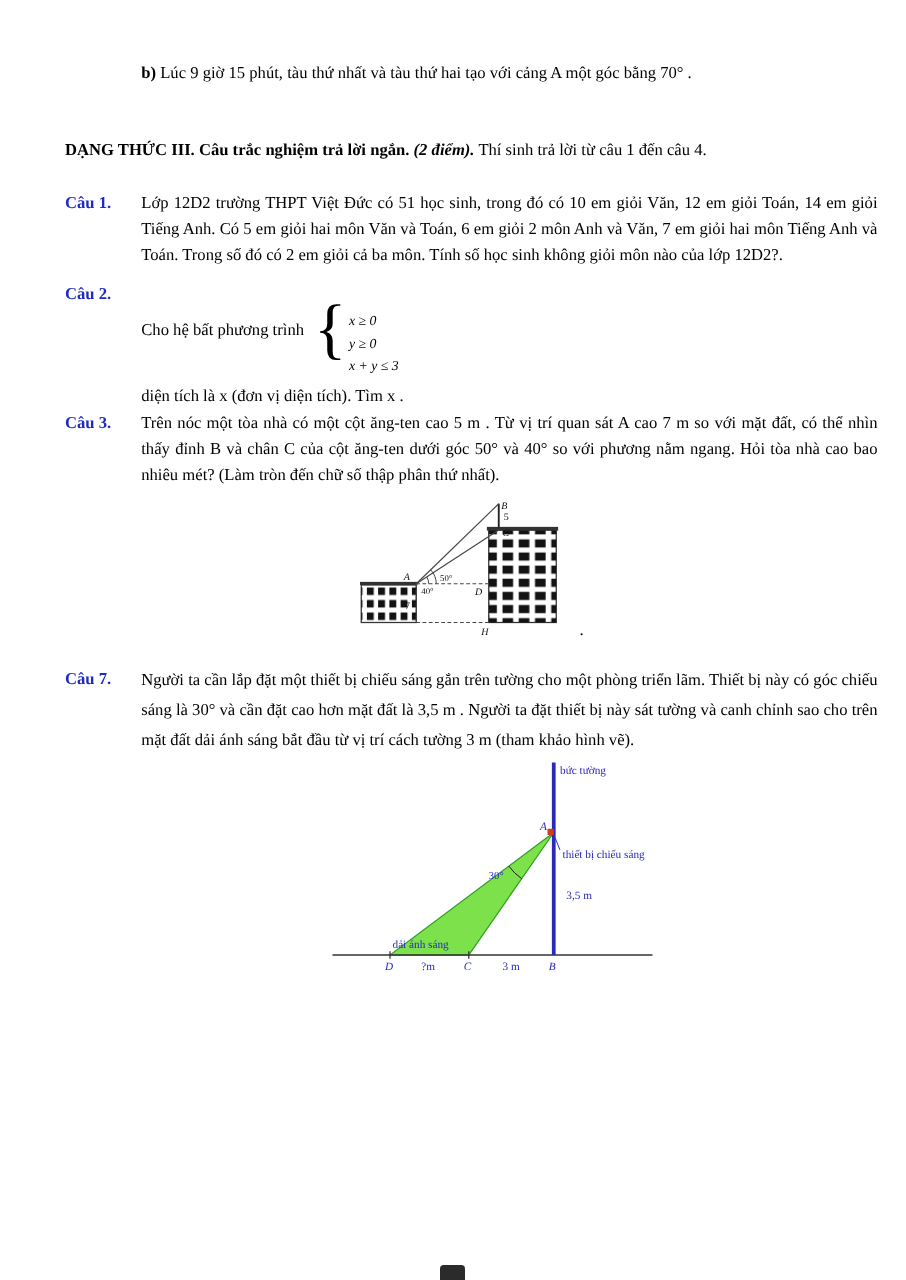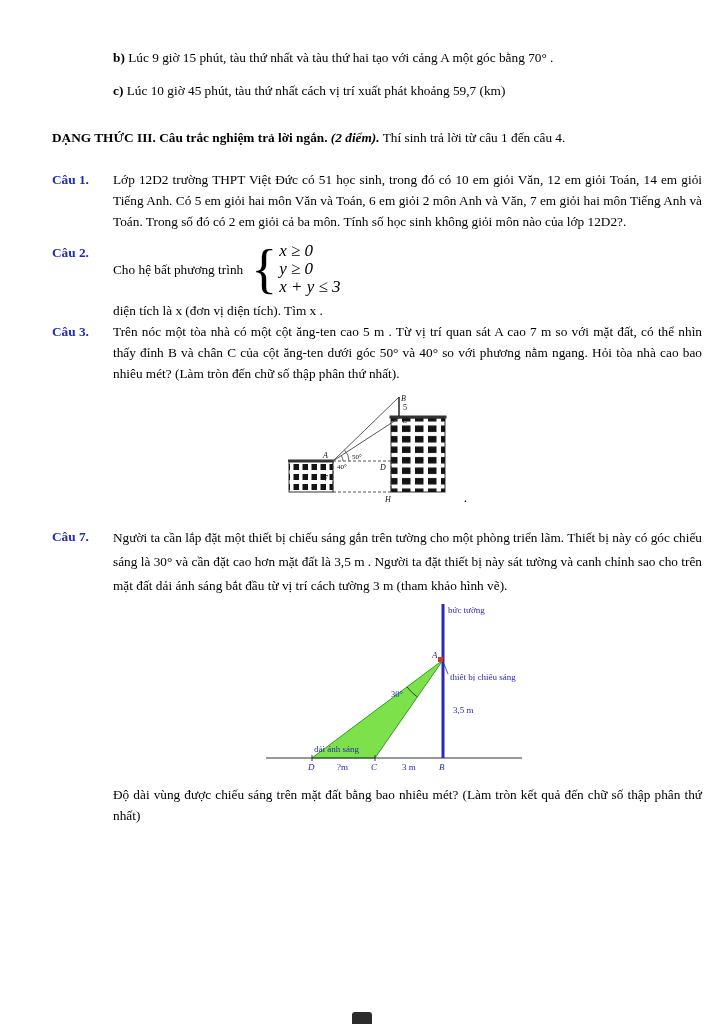--- a/index.html
+++ b/index.html
@@ -9,37 +9,37 @@
     position:relative; overflow:hidden;
     font-family:"Liberation Serif","DejaVu Serif",serif;
     font-size:13.3px; color:#000;
   }
   .page { padding:48px 23px 0 52px; }
 
   .top-items { margin-left:61px; }
   .top-item { line-height:19px; margin-bottom:14px; }
   .item-label { font-weight:bold; }
 
-  .section-heading { margin-top:28px; line-height:19px; }
+  .section-heading { margin-top:43px; line-height:19px; }
   .section-heading .b { font-weight:bold; }
   .section-heading .bi { font-weight:bold; font-style:italic; }
 
   .q { display:flex; align-items:flex-start;justify-content:flex-end; }
   .q-label { flex:0 0 61px; width:61px; font-weight:bold; color:var(--accent-blue,#1e2ac2); line-height:21px; }
   .q-body { flex:1; text-align:justify; line-height:21px; }
   .q1 { margin-top:22px; }
   .q2 { margin-top:10px; }
   .q3 { margin-top:0; }
   .q4 { margin-top:14px; }
   .q4 .q-body p.main { line-height:24px; text-align:justify; }
 
   .q2-row { display:flex; align-items:center; text-align:left; white-space:nowrap; }
   .system { display:flex; align-items:center; margin:0 4px 0 8px; }
   .brace { font-size:54px; line-height:1; font-weight:400; }
-  .sys-lines { display:flex; flex-direction:column; font-style:italic; line-height:18px; padding-left:2px; font-size:17px; }
+  .sys-lines { display:flex; flex-direction:column; font-style:italic; line-height:18px; padding-left:2px; font-size:11px;margin-top:24px; }
   .q2-line2 { margin-top:4px; }
 
   .fig3-wrap { position:relative; width:178px; margin:8px 0 2px 170px; }
   .fig-period { position:absolute; right:-6px; bottom:2px; }
 
   .fig4-wrap { width:272px; margin:2px 0 4px 145px; }
 
   .outro { margin-top:4px; }
 
   svg text { font-family:"Liberation Serif","DejaVu Serif",serif; }
@@ -54,24 +54,20 @@
 </style>
 </head>
 <body>
 
 <div class="page">
 
   <div class="top-items">
     <div class="top-item">
       <span class="item-label">b)</span>
       <span>Lúc 9 giờ 15 phút, tàu thứ nhất và tàu thứ hai tạo với cảng A một góc bằng 70° .</span>
-    </div>
-    <div class="top-item">
-      <span class="item-label">c)</span>
-      <span>Lúc 10 giờ 45 phút, tàu thứ nhất cách vị trí xuất phát khoảng 59,7 (km)</span>
     </div>
   </div>
 
   <p class="section-heading">
     <span class="b">DẠNG THỨC III. Câu trắc nghiệm trả lời ngắn.</span>
     <span class="bi">(2 điểm).</span>
     <span>Thí sinh trả lời từ câu 1 đến câu 4.</span>
   </p>
 
   <div class="q q1">
@@ -166,19 +162,18 @@
           <text x="133" y="97" font-size="8.5" class="fig-blue-text">30°</text>
           <text x="56" y="152" font-size="9" class="fig-blue-text">dải ánh sáng</text>
           <text x="50" y="170" font-size="9" font-style="italic" class="fig-blue-text">D</text>
           <text x="79" y="170" font-size="9" class="fig-blue-text">?m</text>
           <text x="113" y="170" font-size="9" font-style="italic" class="fig-blue-text">C</text>
           <text x="144" y="170" font-size="9" class="fig-blue-text">3 m</text>
           <text x="181" y="170" font-size="9" font-style="italic" class="fig-blue-text">B</text>
         </svg>
       </div>
 
-      <p class="outro">Độ dài vùng được chiếu sáng trên mặt đất bằng bao nhiêu mét? (Làm tròn kết quả đến chữ số thập phân thứ nhất)</p>
     </div>
   </div>
 
 </div>
 
 <div class="footer-mark"></div>
 
 </body></html>

